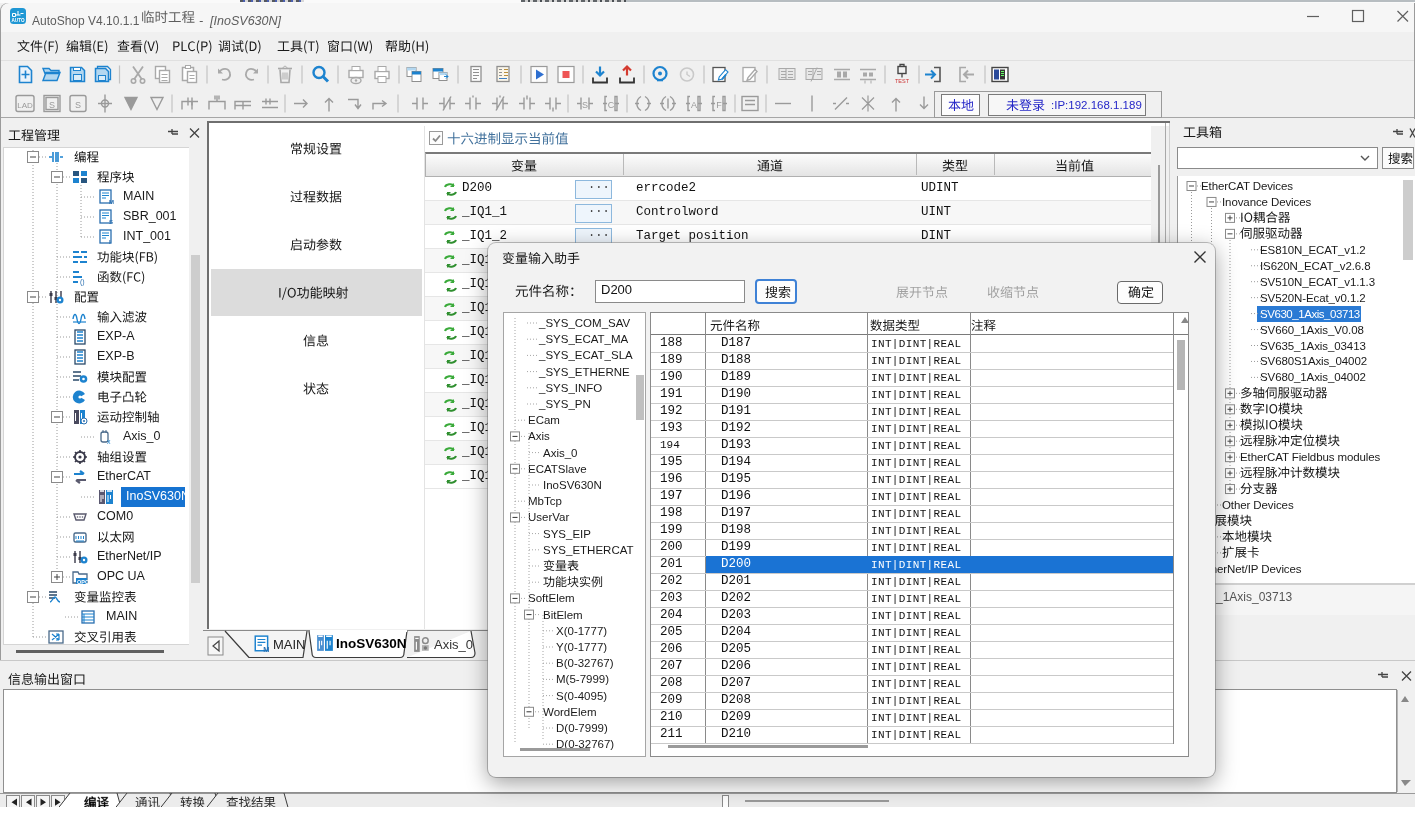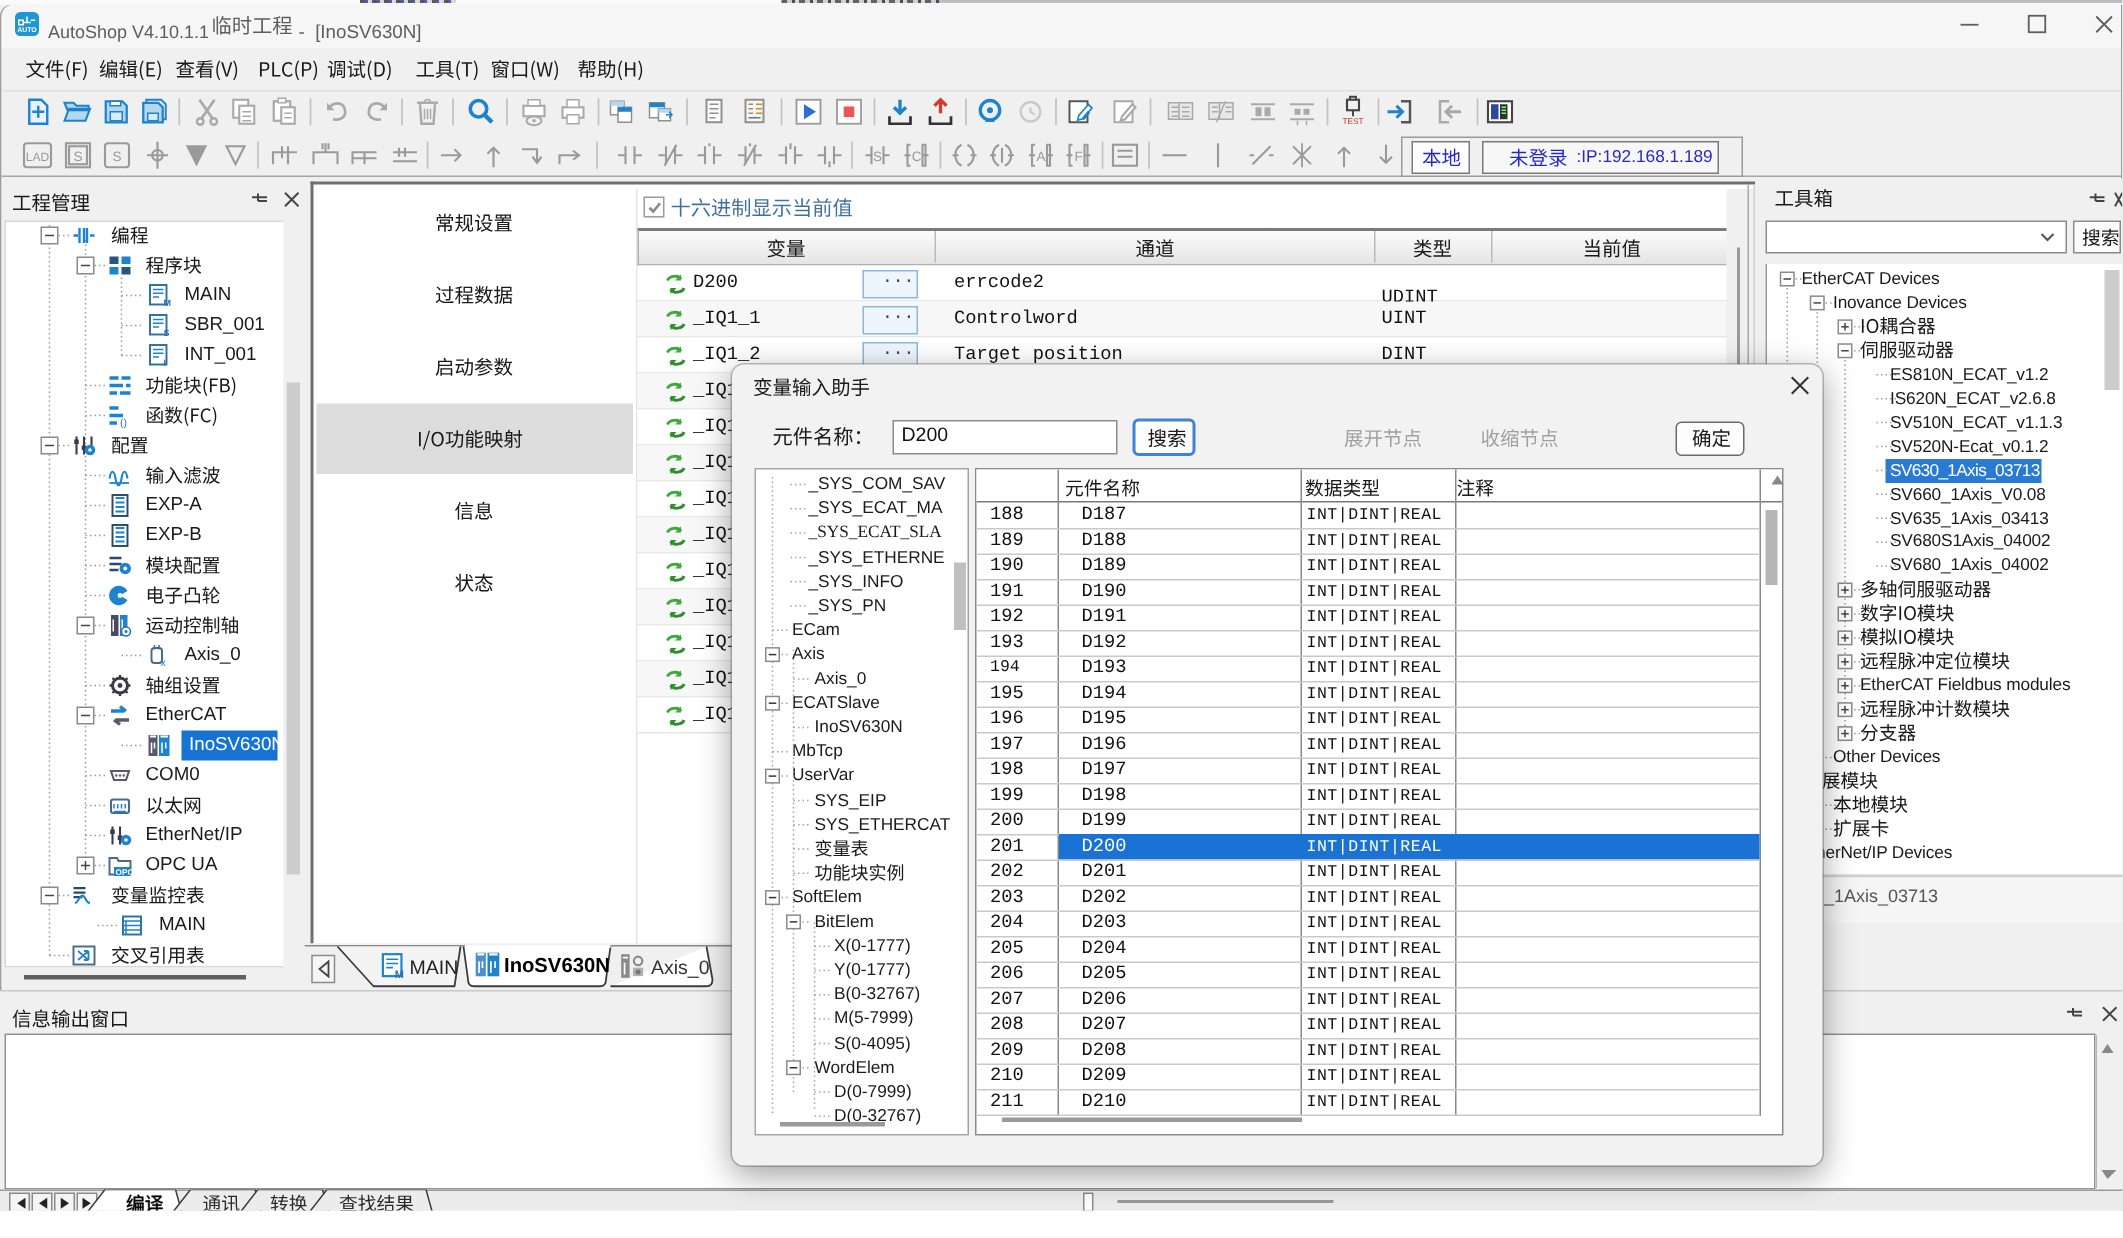--- a/index.html
+++ b/index.html
@@ -18,21 +18,21 @@
 <div style="left:0px;top:3px;width:1415px;height:822px;background:#f0f0f0;border:1px solid #9b9b9b;border-bottom:none;border-radius:8px 0 0 0"></div>
 <div style="left:1px;top:3px;width:1413px;height:29px;background:#f6f6f6;border-radius:8px 0 0 0"></div>
 <svg style="left:10px;top:8px" width="16" height="16" viewBox="0 0 16 16">
 <rect x="0" y="0" width="16" height="16" rx="3.5" fill="#1f97d4"></rect>
 <g stroke="#fff" stroke-width="1" fill="none">
 <path d="M2.5 5.5h3v3h-3zM8 3v4M5.5 7h5M10.5 5.5h3"></path>
 </g>
       <text x="8" y="13.6" font-size="4.6" fill="#fff" text-anchor="middle" font-family="Liberation Sans" font-weight="bold">AUTO</text>
     </svg>
 <div class="txt ls" style="left:32px;top:15px;font-size:12px;color:#5d5d5d;">AutoShop V4.10.1.1</div>
-<div class="txt ls" style="left:199px;top:15px;font-size:12.5px;color:#5d5d5d;">-  [InoSV630N]</div>
+<div class="txt ls" style="left:199px;top:15px;font-size:12.5px;color:#5d5d5d;font-style:italic;">-  [InoSV630N]</div>
 <svg style="left:1300px;top:8px" width="110" height="18" viewBox="0 0 110 18">
 <g stroke="#5f5f5f" stroke-width="1.2" fill="none">
 <path d="M7 8.5h12"></path>
 <rect x="52.5" y="2.5" width="11" height="11"></rect>
 <path d="M97.5 3 108 13.5M108 3 97.5 13.5"></path>
 </g>
     </svg>
 <div style="left:1px;top:32px;width:1413px;height:28px;background:#f0f0f0"></div>
 <div style="left:1px;top:60px;width:1413px;height:29px;background:#f0f0f0;border-top:1px solid #e0e0e0"></div>
 <div style="left:1px;top:89px;width:1413px;height:29px;background:#f0f0f0;border-bottom:1px solid #a6a6a6"></div>
@@ -587,21 +587,21 @@
 <svg style="left:443px;top:182px" width="15" height="15" viewBox="0 0 15 15">
 <path d="M2 5c1-3 7-4 9-1" stroke="#3aaa3a" stroke-width="2" fill="none"></path>
 <path d="M11 1v4H7z" fill="#3aaa3a"></path>
 <path d="M13 10c-1 3-7 4-9 1" stroke="#2f8f2f" stroke-width="2" fill="none"></path>
 <path d="M4 14v-4h4z" fill="#2f8f2f"></path>
     </svg>
 <div class="txt lm" style="left:462px;top:182px;font-size:12.5px;color:#111;">D200</div>
 <div style="left:575px;top:180px;width:37px;height:19px;background:#eef5fc;border:1px solid #8db8dd"></div>
 <div class="txt lm" style="left:588px;top:179px;font-size:12px;color:#444;">...</div>
 <div class="txt lm" style="left:636px;top:182px;font-size:12.5px;color:#111;">errcode2</div>
-<div class="txt lm" style="left:921px;top:192px;font-size:12.5px;color:#111;text-align:right;">UDINT</div>
+<div class="txt lm" style="left:921px;top:182px;font-size:12.5px;color:#111;text-align:right;">UDINT</div>
 <div style="left:425px;top:201px;width:730px;height:24px;background:#f7f7f7;border-bottom:1px solid #e6e6e6"></div>
 <svg style="left:443px;top:206px" width="15" height="15" viewBox="0 0 15 15">
 <path d="M2 5c1-3 7-4 9-1" stroke="#3aaa3a" stroke-width="2" fill="none"></path>
 <path d="M11 1v4H7z" fill="#3aaa3a"></path>
 <path d="M13 10c-1 3-7 4-9 1" stroke="#2f8f2f" stroke-width="2" fill="none"></path>
 <path d="M4 14v-4h4z" fill="#2f8f2f"></path>
     </svg>
 <div class="txt lm" style="left:462px;top:206px;font-size:12.5px;color:#111;">_IQ1_1</div>
 <div style="left:575px;top:204px;width:37px;height:19px;background:#eef5fc;border:1px solid #8db8dd"></div>
 <div class="txt lm" style="left:588px;top:203px;font-size:12px;color:#444;">...</div>
@@ -1389,21 +1389,21 @@
       <svg style="position:absolute;left:705px;top:7px" width="14" height="14" viewBox="0 0 14 14">
         <path d="M1.5 1.5 12.5 12.5M12.5 1.5 1.5 12.5" stroke="#333" stroke-width="1.4" fill="none"></path>
       </svg>
       <div style="position:absolute;left:107px;top:37px;width:150px;height:23px;background:#fff;border:1px solid #8a8a8a"></div>
       <div class="txt ls" style="position:absolute;left:113px;top:40px;font-size:13px;color:#111;">D200</div>
       <div style="position:absolute;left:267px;top:36px;width:42px;height:25px;background:#fdfdfd;border:2px solid #3f82d6;border-radius:4px"></div>
       <div style="position:absolute;left:629px;top:38px;width:46px;height:23px;background:#fdfdfd;border:1px solid #6a6a6a;border-radius:4px"></div>
       <div style="position:absolute;left:15px;top:69px;width:143px;height:445px;background:#fff;border:1px solid #a5a5a5;overflow:hidden"></div>
       <div class="txt ls" style="position:absolute;left:51px;top:74px;font-size:11.5px;color:#1a1a1a;">_SYS_COM_SAV</div>
       <div class="txt ls" style="position:absolute;left:51px;top:90.2px;font-size:11.5px;color:#1a1a1a;">_SYS_ECAT_MA</div>
-      <div class="txt ls" style="position:absolute;left:51px;top:106.4px;font-size:11.5px;color:#1a1a1a;font-family:Liberation Serif, serif;">_SYS_ECAT_SLA</div>
+      <div class="txt ls" style="position:absolute;left:51px;top:106.4px;font-size:11.5px;color:#1a1a1a;">_SYS_ECAT_SLA</div>
       <div class="txt ls" style="position:absolute;left:51px;top:122.6px;font-size:11.5px;color:#1a1a1a;">_SYS_ETHERNE</div>
       <div class="txt ls" style="position:absolute;left:51px;top:138.8px;font-size:11.5px;color:#1a1a1a;">_SYS_INFO</div>
       <div class="txt ls" style="position:absolute;left:51px;top:155px;font-size:11.5px;color:#1a1a1a;">_SYS_PN</div>
       <div class="txt ls" style="position:absolute;left:40px;top:171.2px;font-size:11.5px;color:#1a1a1a;">ECam</div>
       <div class="txt ls" style="position:absolute;left:40px;top:187.4px;font-size:11.5px;color:#1a1a1a;">Axis</div>
       <div class="txt ls" style="position:absolute;left:55px;top:203.6px;font-size:11.5px;color:#1a1a1a;">Axis_0</div>
       <div class="txt ls" style="position:absolute;left:40px;top:219.8px;font-size:11.5px;color:#1a1a1a;">ECATSlave</div>
       <div class="txt ls" style="position:absolute;left:55px;top:236px;font-size:11.5px;color:#1a1a1a;">InoSV630N</div>
       <div class="txt ls" style="position:absolute;left:40px;top:252.2px;font-size:11.5px;color:#1a1a1a;">MbTcp</div>
       <div class="txt ls" style="position:absolute;left:40px;top:268.4px;font-size:11.5px;color:#1a1a1a;">UserVar</div>

